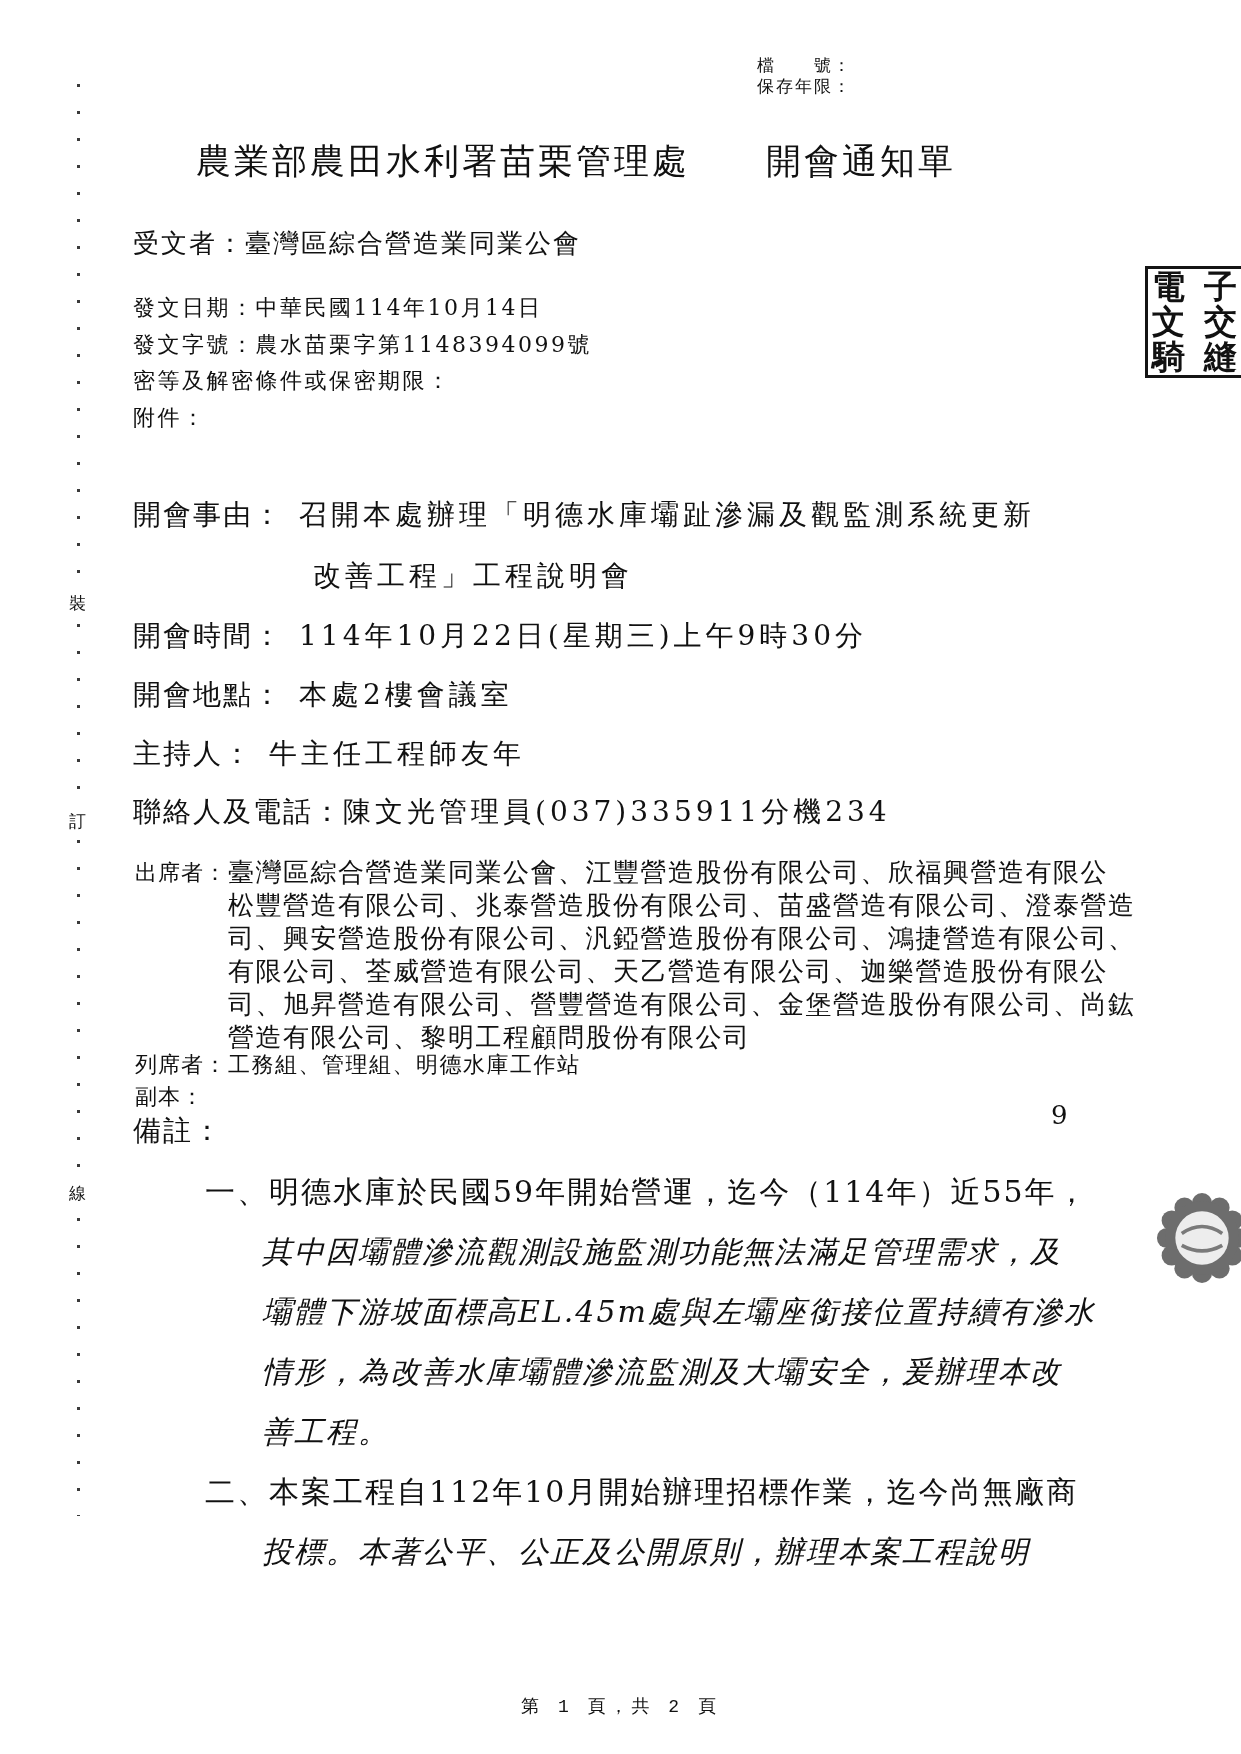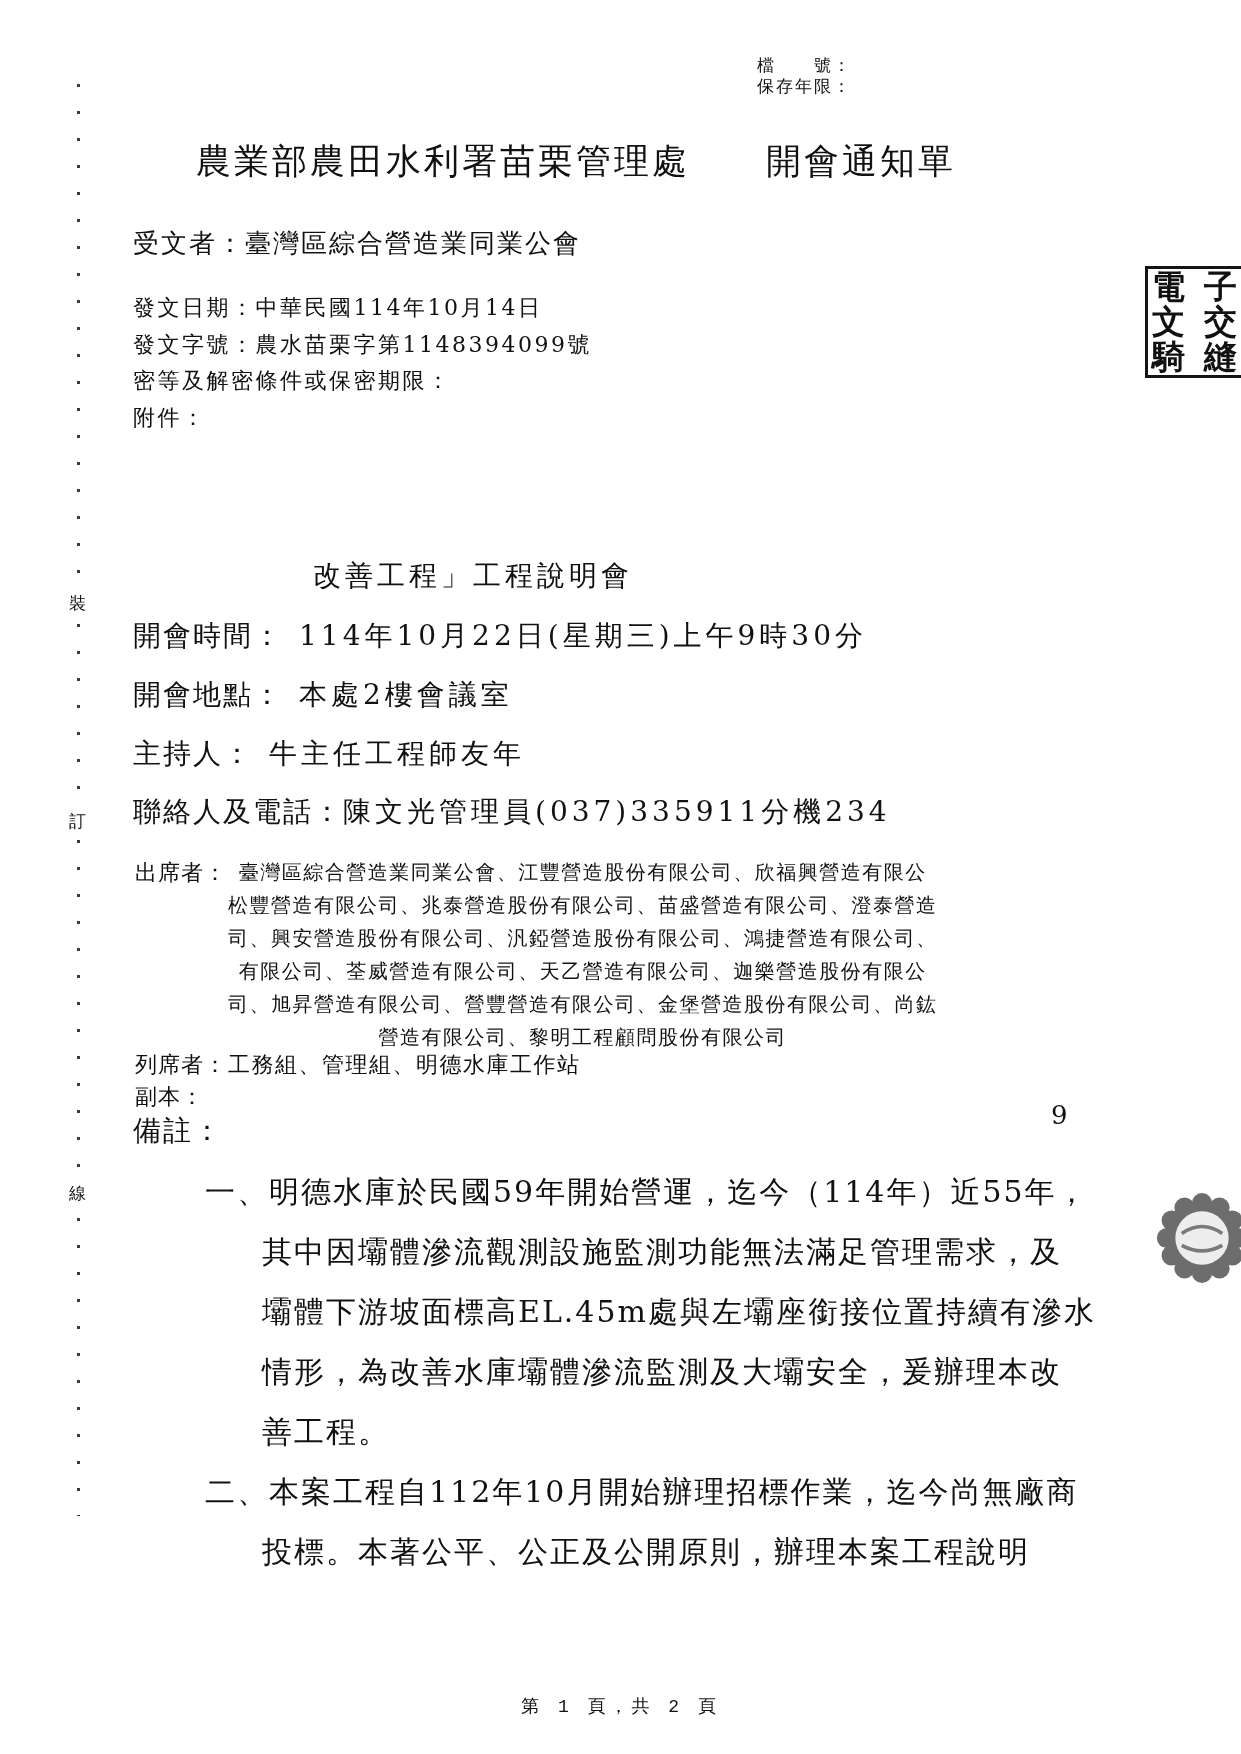--- a/index.html
+++ b/index.html
@@ -22,27 +22,27 @@
   
   .meta{left:133px;top:290px;font-size:22px;line-height:36.5px;letter-spacing:2.5px;}
   
   .row{position:absolute;left:133px;font-size:28px;white-space:nowrap;}
   .row .lbl{letter-spacing:2px;}
   .row .val{letter-spacing:4px;}
   .row .gap{margin-left:16px;}
   .cont{position:absolute;font-size:28px;letter-spacing:4px;white-space:nowrap;text-align:center;}
   
   .sm-label{position:absolute;left:135px;font-size:22px;letter-spacing:1px;white-space:nowrap;}
-  .att-lines{position:absolute;left:228px;top:856px;font-size:20px;line-height:33px;letter-spacing:1.5px;white-space:nowrap;text-align:center;}
+  .att-lines{position:absolute;left:228px;top:856px;font-size:26px;line-height:33px;letter-spacing:1.5px;white-space:nowrap;}
   .obs-val{position:absolute;left:228px;font-size:22px;letter-spacing:1.5px;white-space:nowrap;}
   .remarks{position:absolute;left:133px;top:1112px;font-size:28px;letter-spacing:2px;}
   
   .notes{position:absolute;left:205px;top:1162px;font-size:30px;line-height:60px;letter-spacing:2px;}
   .notes div{white-space:nowrap;}
-  .notes .indent{padding-left:57px;}
+  .notes .indent{padding-left:57px;font-style:italic;}
   
   .footer{position:absolute;left:0;right:0;top:1694px;text-align:center;font-size:18px;letter-spacing:4px;font-family:Liberation Mono, monospace;}
   
   .binding-line{position:absolute;left:77px;top:84px;width:3px;height:1432px;
     background:repeating-linear-gradient(to bottom,#3a3a3a 0 3px,transparent 3px 27px);}
   .binding-char{position:absolute;left:68px;font-size:17px;background:#fff;padding:4px 1px;letter-spacing:0;}
   
   .exchange-stamp{position:absolute;left:1145px;top:266px;width:140px;height:112px;
     border:3px solid #141414;background:#fff;box-sizing:border-box;overflow:hidden;}
   .exchange-stamp div{font-size:33px;line-height:35px;font-weight:700;letter-spacing:19px;
@@ -70,20 +70,23 @@
 
   <div class="recipient abs">受文者：臺灣區綜合營造業同業公會</div>
 
   <div class="meta abs">
     <div>發文日期：中華民國114年10月14日</div>
     <div>發文字號：農水苗栗字第1148394099號</div>
     <div>密等及解密條件或保密期限：</div>
     <div>附件：</div>
   </div>
 
+  <div class="row" style="top:496px">
+    <span class="lbl">開會事由：</span><span class="val gap">召開本處辦理「明德水庫壩趾滲漏及觀監測系統更新</span>
+  </div>
   <div class="cont" style="left:313px;top:557px">改善工程」工程說明會</div>
 
   <div class="row" style="top:617px">
     <span class="lbl">開會時間：</span><span class="val gap">114年10月22日(星期三)上午9時30分</span>
   </div>
 
   <div class="row" style="top:676px">
     <span class="lbl">開會地點：</span><span class="val gap">本處2樓會議室</span>
   </div>
 

